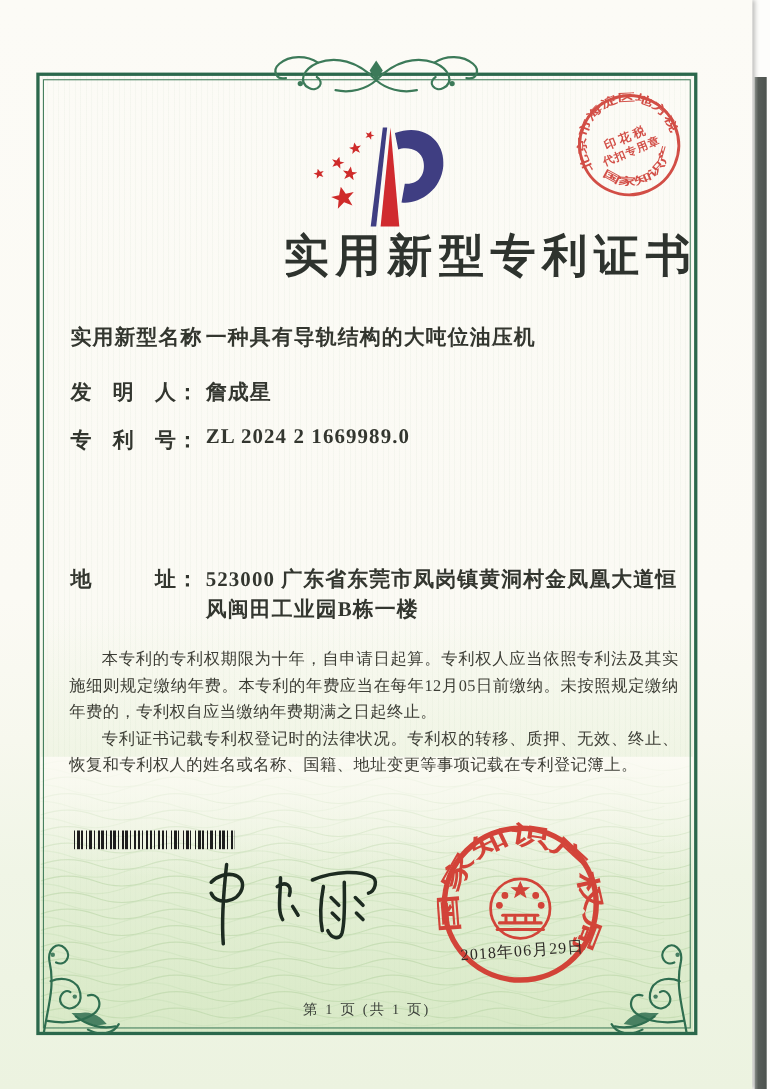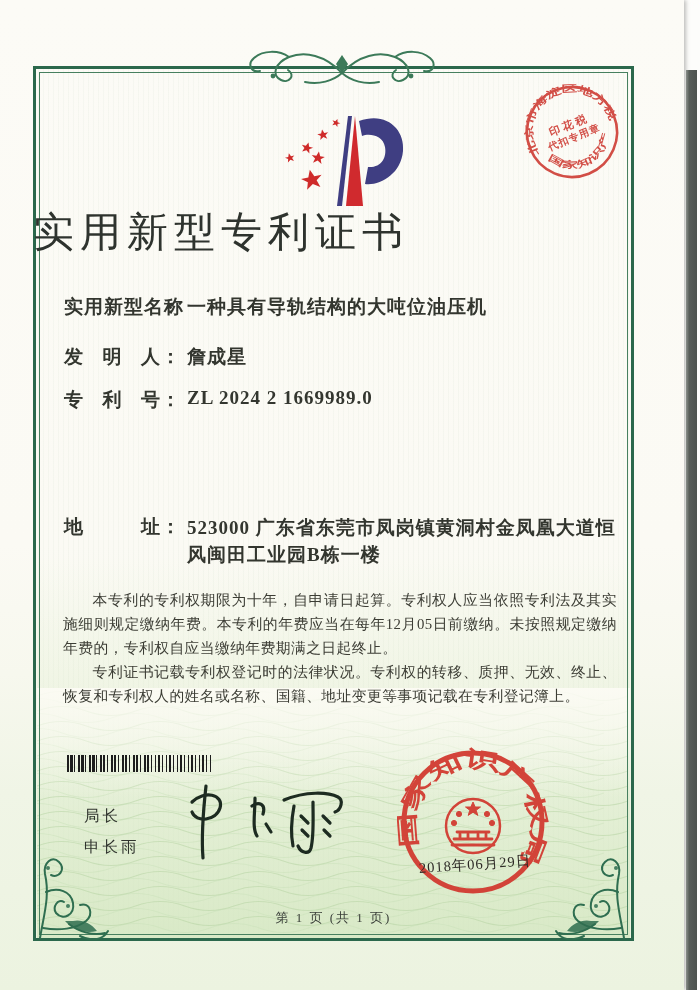--- a/index.html
+++ b/index.html
@@ -25,22 +25,22 @@
     border:3px solid #2b684c; }
   .frame-inner { position:absolute; left:3px; top:3px; right:3px; bottom:3px;
     border:1px solid #47805f; }
   .orn-top { position:absolute; left:233px; top:45px; width:218px; height:46px; }
   .orn-corner { position:absolute; width:96px; height:96px; }
   .orn-bl { left:35px; top:844px; }
   .orn-br { left:533px; top:844px; transform:scaleX(-1); }
   .cert-no { position:absolute; left:64px; top:103px; font-size:17px; letter-spacing:3px; color:#3d423c; }
   .logo { position:absolute; left:272px; top:108px; width:168px; height:106px; }
   .tax-stamp { position:absolute; left:520px; top:80px; width:104px; height:104px; transform:rotate(-22deg); opacity:0.92; }
-  .title { position:absolute; left:33px; top:205px; width:601px; text-align:left;
-    font-size:41px; font-weight:400; letter-spacing:6px; color:#2e332e; }
+  .title { position:absolute; left:33px; top:205px; width:601px; text-align:right;
+    font-size:41px; font-weight:700; letter-spacing:6px; color:#2e332e; }
   .frow { position:absolute; left:64px; font-size:19px; color:#33362f; letter-spacing:1px; white-space:nowrap;font-weight:bold; }
   .flabel { display:inline-block; width:97px; text-align:justify; text-align-last:justify; vertical-align:top; }
   .fcolon { display:inline-block; margin-right:6px; }
   .fvalue { display:inline-block; vertical-align:top; }
   .fvalue.wrap { white-space:normal; width:445px; line-height:27px; }
   .grant2 { position:absolute; left:340px; top:0; }
   .paras { position:absolute; left:63px; top:588px; width:554px; font-size:14.8px;
     line-height:24px; color:#3c3d35; text-align:justify; letter-spacing:0.4px; }
   .paras p { text-indent:2em; margin:0; }
   .barcode { position:absolute; left:67px; top:755px; width:146px; height:17px;
@@ -201,24 +201,20 @@
       <span class="flabel">地址</span><span class="fcolon">：</span><span class="fvalue wrap">523000 广东省东莞市凤岗镇黄洞村金凤凰大道恒风闽田工业园B栋一楼</span>
     </div>
 
     <div class="paras">
       <p>本专利的专利权期限为十年，自申请日起算。专利权人应当依照专利法及其实施细则规定缴纳年费。本专利的年费应当在每年12月05日前缴纳。未按照规定缴纳年费的，专利权自应当缴纳年费期满之日起终止。</p>
       <p>专利证书记载专利权登记时的法律状况。专利权的转移、质押、无效、终止、恢复和专利权人的姓名或名称、国籍、地址变更等事项记载在专利登记簿上。</p>
     </div>
 
     <div class="barcode"></div>
 
-    <div class="director">
-      <div>局长</div>
-      <div>申长雨</div>
-    </div>
 
     <svg class="signature" viewBox="0 0 182 98">
       <g fill="none" stroke="#1d2b21" stroke-width="3.2" stroke-linecap="round">
         <path d="M24 14 C22 32 19 62 21 86"></path>
         <path d="M10 30 C22 18 42 22 38 36 C34 49 14 51 10 40"></path>
         <path d="M70 34 C77 29 84 32 81 42"></path>
         <path d="M73 26 C73 42 70 56 75 64"></path>
         <path d="M84 52 l5 8"></path>
         <path d="M102 28 C124 19 146 20 156 25 C162 28 159 38 153 40"></path>
         <path d="M112 34 C109 50 109 64 111 74"></path>

